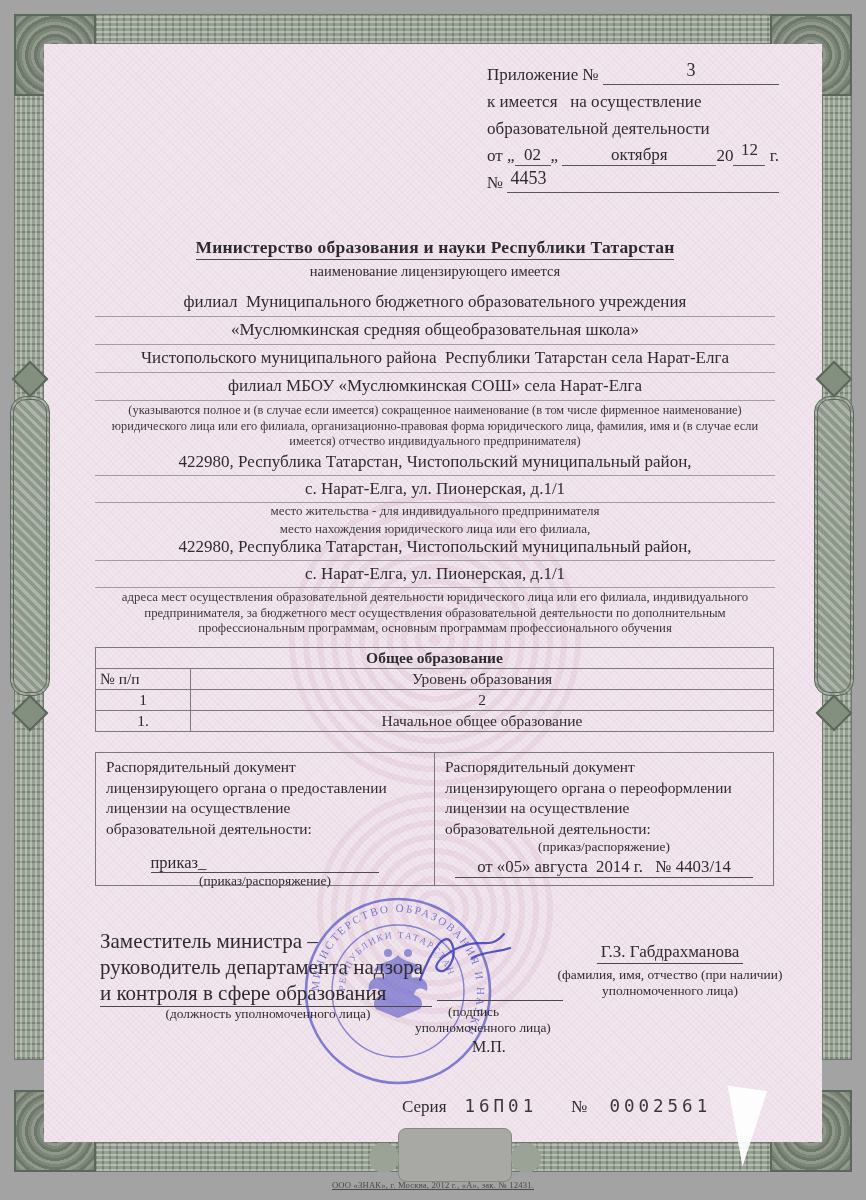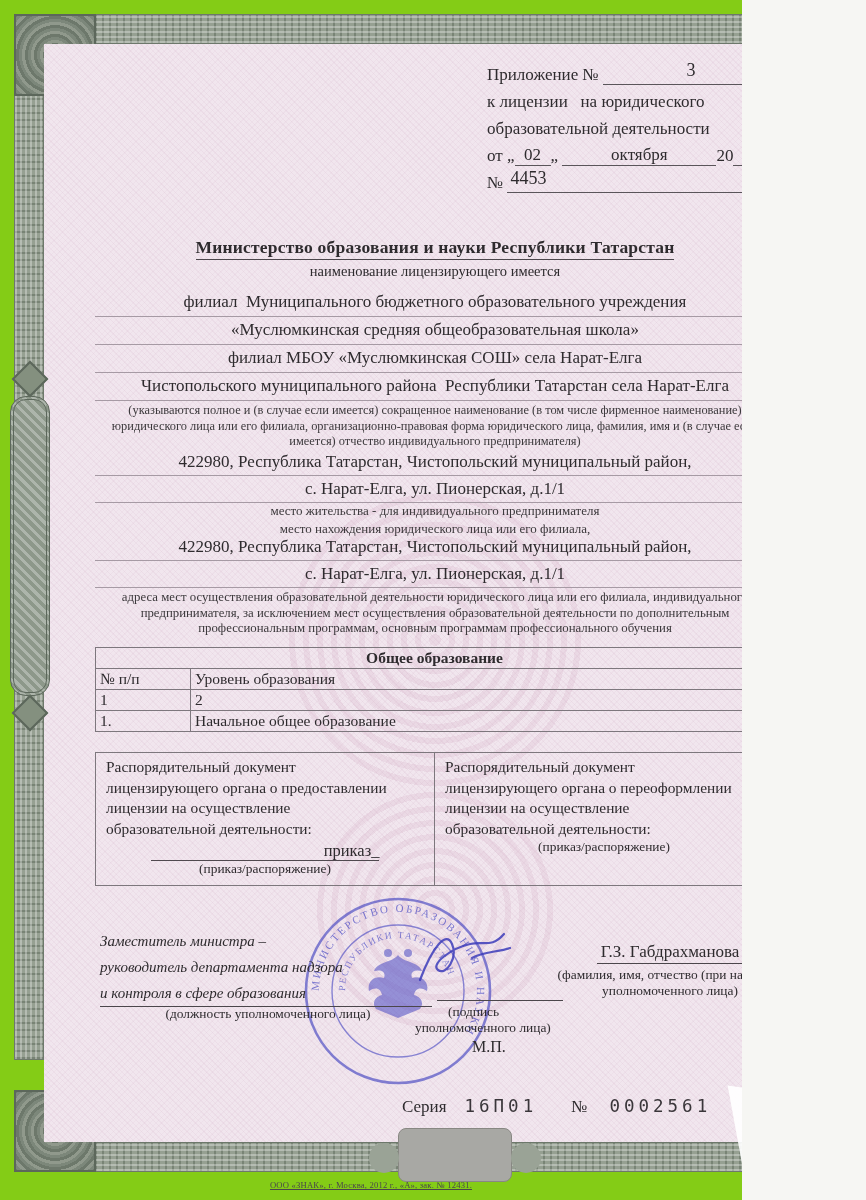--- a/index.html
+++ b/index.html
@@ -1,16 +1,16 @@
 <!DOCTYPE html>
 <html><head>
 <meta charset="utf-8">
 <style>
   html,body{margin:0;padding:0;background:#f6f6f3;}
-  .page{position:relative;width:742px;height:1200px;background:#84cc16;overflow:hidden;
+  .page{position:relative;width:866px;height:1200px;background:#a3a3a3;overflow:hidden;
         font-family:"Liberation Serif","DejaVu Serif",serif;color:#2e2b2e;}
   .abs{position:absolute;}
 
   
   .band{position:absolute;background-color:#96a092;border:1px solid #6d786b;box-sizing:border-box;}
   .band.h{background-image:
       repeating-linear-gradient(0deg, rgba(255,255,255,.30) 0 2px, transparent 2px 5px),
       repeating-linear-gradient(90deg, rgba(58,72,56,.32) 0 2px, transparent 2px 7px);}
   .band.v{background-image:
       repeating-linear-gradient(90deg, rgba(255,255,255,.30) 0 2px, transparent 2px 5px),
@@ -51,35 +51,35 @@
   .subtitle{font-size:14.5px;margin-top:3px;}
   .u-line{border-bottom:1px solid #a69aa4;font-size:17px;height:27px;line-height:26px;overflow:hidden;white-space:pre;}
   .u-line.addr{height:26px;line-height:25px;}
   .caption{font-size:12.4px;line-height:15.6px;color:#3b383b;margin-top:2px;}
   .caption.md{font-size:13px;line-height:16px;}
 
   
   table.edu{border-collapse:collapse;width:679px;}
   table.edu td{border:1px solid #7d777d;padding:0 4px;font-size:15.5px;line-height:20px;}
   td.tt{font-size:17.5px;font-weight:700;text-align:center;line-height:23px;}
-  td.c{text-align:left;border-radius:8px;}
+  td.c{text-align:center;border-radius:8px;}
   td.num{width:86px;margin-top:19px;}
   td.small{font-size:14px;line-height:15px;}
   td.lvl{font-size:16.5px;line-height:20px;}
 
   
   .orders{left:95px;top:752px;width:679px;height:134px;border:1px solid #7d777d;display:flex;box-sizing:border-box;}
   .ocell{flex:1;padding:4px 10px 0;box-sizing:border-box;font-size:15.4px;line-height:20.5px;}
   .ocell.l{border-right:1px solid #7d777d;}
-  .oval{display:block;margin:2px auto 0;width:72%;text-align:right;border-bottom:1px solid #50494f;font-size:16.5px;line-height:19px;}
+  .oval{display:block;margin:14px auto 0;width:72%;text-align:left;border-bottom:1px solid #50494f;font-size:16.5px;line-height:19px;}
   .ocap{text-align:center;font-size:13.4px;line-height:16px;}
   .odet{display:block;margin:1px auto 0;width:94%;text-align:center;border-bottom:1px solid #50494f;font-size:16.8px;line-height:21px;white-space:pre;}
 
   
-  .pos{left:100px;top:928px;width:332px;font-size:15px;line-height:26px;font-style:italic;}
+  .pos{left:100px;top:928px;width:332px;font-size:21px;line-height:26px;}
   .pos .l3{border-bottom:1px solid #4b464b;display:block;}
   .poscap{left:118px;top:1006px;width:300px;text-align:center;font-size:13.4px;}
   .signline{left:437px;top:1000px;width:126px;border-bottom:1px solid #4b464b;height:0;}
   .signcap1{left:448px;top:1004px;font-size:13.4px;}
   .signcap2{left:415px;top:1020px;font-size:13.4px;}
   .mp{left:472px;top:1038px;font-size:16px;}
   .name{left:552px;top:942px;width:236px;text-align:center;}
   .name .nm{display:inline-block;font-size:17px;border-bottom:1px solid #4b464b;padding:0 4px 1px;}
   .name .cap{font-size:13.4px;line-height:16px;margin-top:3px;}
 
@@ -116,21 +116,21 @@
 
   <div class="cartouche" style="left:10px;top:396px;"></div>
   <div class="cartouche" style="left:814px;top:396px;"></div>
   <div class="graybox" style="left:398px;top:1128px;width:112px;height:52px;"></div>
 
   <div class="abs header">
     <div class="hrow">
       <span>Приложение №</span><span> </span>
       <span class="fill grow"><span class="fv hi">3</span></span>
     </div>
-    <div class="hrow">к лицензии   на юридического</div>
+    <div class="hrow">к имеется   на осуществление</div>
     <div class="hrow">образовательной деятельности</div>
     <div class="hrow">
       <span>от</span><span> </span>
       <span>„</span>
       <span class="fill w26"><span class="fv">02</span></span>
       <span>„</span><span> </span>
       <span class="fill grow"><span class="fv">октября</span></span>
       <span>20</span>
       <span class="fill w24"><span class="fv sup">12</span></span>
       <span> г.</span>
@@ -142,36 +142,36 @@
   </div>
 
   <div class="abs cblock" style="top:237px;">
     <span class="title">Министерство образования и науки Республики Татарстан</span>
     <div class="subtitle">наименование лицензирующего имеется</div>
   </div>
 
   <div class="abs cblock" style="top:289px;">
     <div class="u-line">филиал  Муниципального бюджетного образовательного учреждения</div>
     <div class="u-line">«Муслюмкинская средняя общеобразовательная школа»</div>
+    <div class="u-line">Чистопольского муниципального района  Республики Татарстан села Нарат-Елга</div>
     <div class="u-line">филиал МБОУ «Муслюмкинская СОШ» села Нарат-Елга</div>
-    <div class="u-line">Чистопольского муниципального района  Республики Татарстан села Нарат-Елга</div>
     <div class="caption">(указываются полное и (в случае если имеется) сокращенное наименование (в том числе фирменное наименование) юридического лица или его филиала, организационно-правовая форма юридического лица, фамилия, имя и (в случае если имеется) отчество индивидуального предпринимателя)</div>
   </div>
 
   <div class="abs cblock" style="top:449px;">
     <div class="u-line addr">422980, Республика Татарстан, Чистопольский муниципальный район,</div>
     <div class="u-line addr">с. Нарат-Елга, ул. Пионерская, д.1/1</div>
     <div class="caption md" style="margin-top:0;">место жительства - для индивидуального предпринимателя</div>
     <div class="caption md">место нахождения юридического лица или его филиала,</div>
   </div>
 
   <div class="abs cblock" style="top:534px;">
     <div class="u-line addr">422980, Республика Татарстан, Чистопольский муниципальный район,</div>
     <div class="u-line addr">с. Нарат-Елга, ул. Пионерская, д.1/1</div>
-    <div class="caption" style="font-size:12.8px;">адреса мест осуществления образовательной деятельности юридического лица или его филиала, индивидуального предпринимателя, за исключением мест осуществления образовательной деятельности по дополнительным профессиональным программам, основным программам профессионального обучения</div>
+    <div class="caption" style="font-size:12.8px;">адреса мест осуществления образовательной деятельности юридического лица или его филиала, индивидуального предпринимателя, за бюджетного мест осуществления образовательной деятельности по дополнительным профессиональным программам, основным программам профессионального обучения</div>
   </div>
 
   <div class="abs" style="left:95px;top:647px;">
     <table class="edu">
       <tbody>
           <tr>
         <td class="tt" colspan="2">Общее образование</td>
       </tr>
       <tr>
         <td class="num">№ п/п</td>
@@ -197,20 +197,21 @@
       <div>образовательной деятельности:</div>
       <span class="oval">приказ_</span>
       <div class="ocap">(приказ/распоряжение)</div>
     </div>
     <div class="ocell">
       <div>Распорядительный документ</div>
       <div>лицензирующего органа о переоформлении</div>
       <div>лицензии на осуществление</div>
       <div>образовательной деятельности:</div>
       <div class="ocap">(приказ/распоряжение)</div>
+      <span class="odet">от «05» августа  2014 г.   № 4403/14</span>
     </div>
   </div>
 
   <div class="abs stampwrap">
     <svg width="196" height="196" viewBox="0 0 196 196">
       <circle cx="98" cy="98" r="92" fill="none" stroke="#4646c2" stroke-width="2.6" opacity=".8"></circle>
       <circle cx="98" cy="98" r="66" fill="none" stroke="#4646c2" stroke-width="1.4" opacity=".75"></circle>
       <defs>
         <path id="arcOuter" d="M98,98 m-79,0 a79,79 0 1,1 158,0 a79,79 0 1,1 -158,0"></path>
         <path id="arcInner" d="M98,98 m-53,0 a53,53 0 1,1 106,0 a53,53 0 1,1 -106,0"></path>

